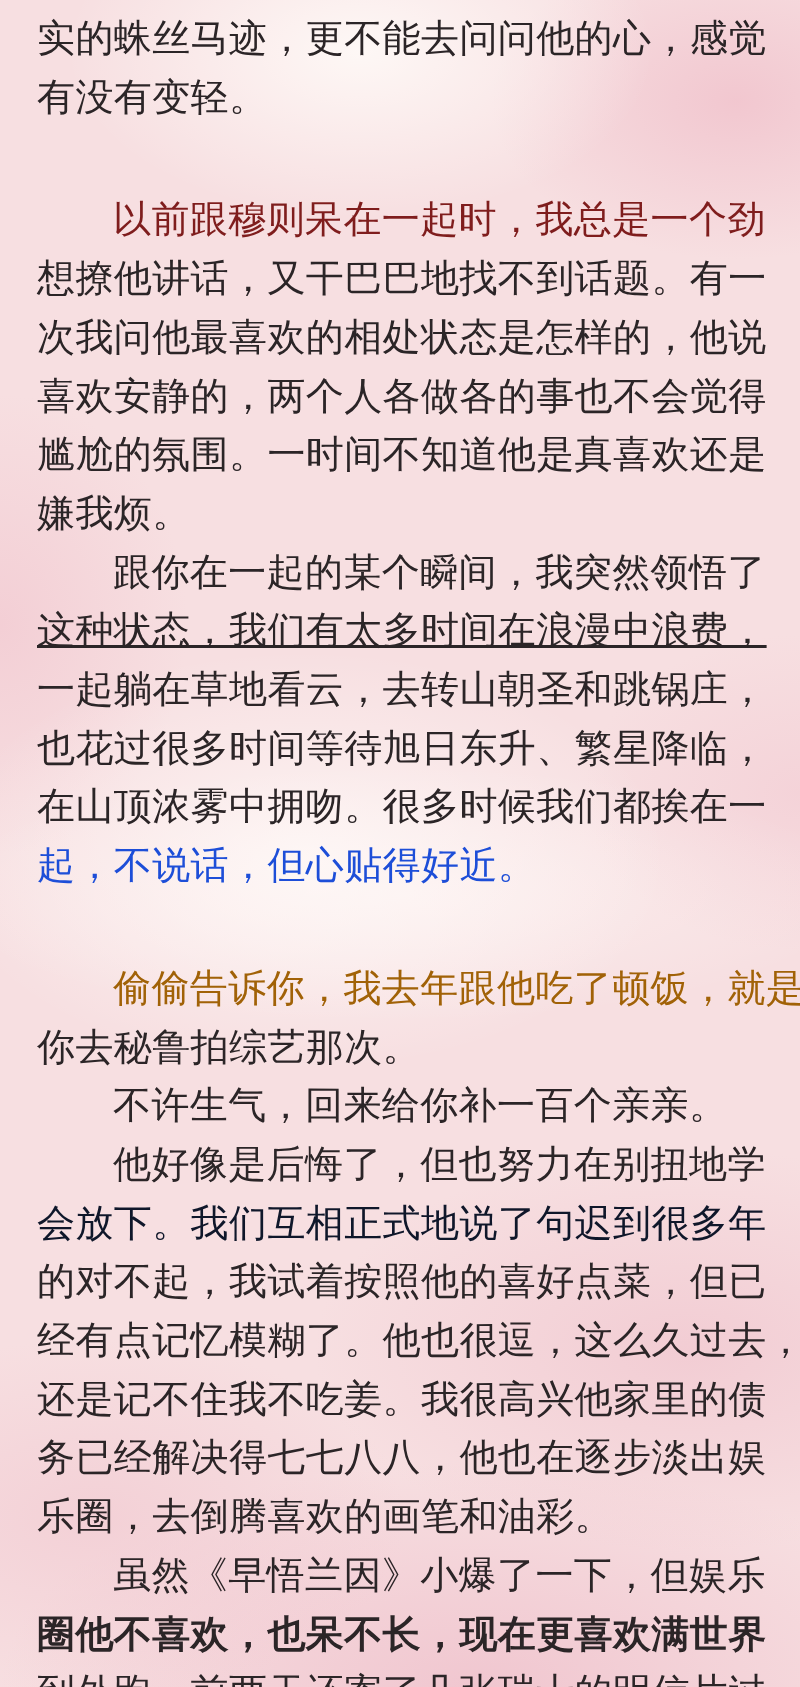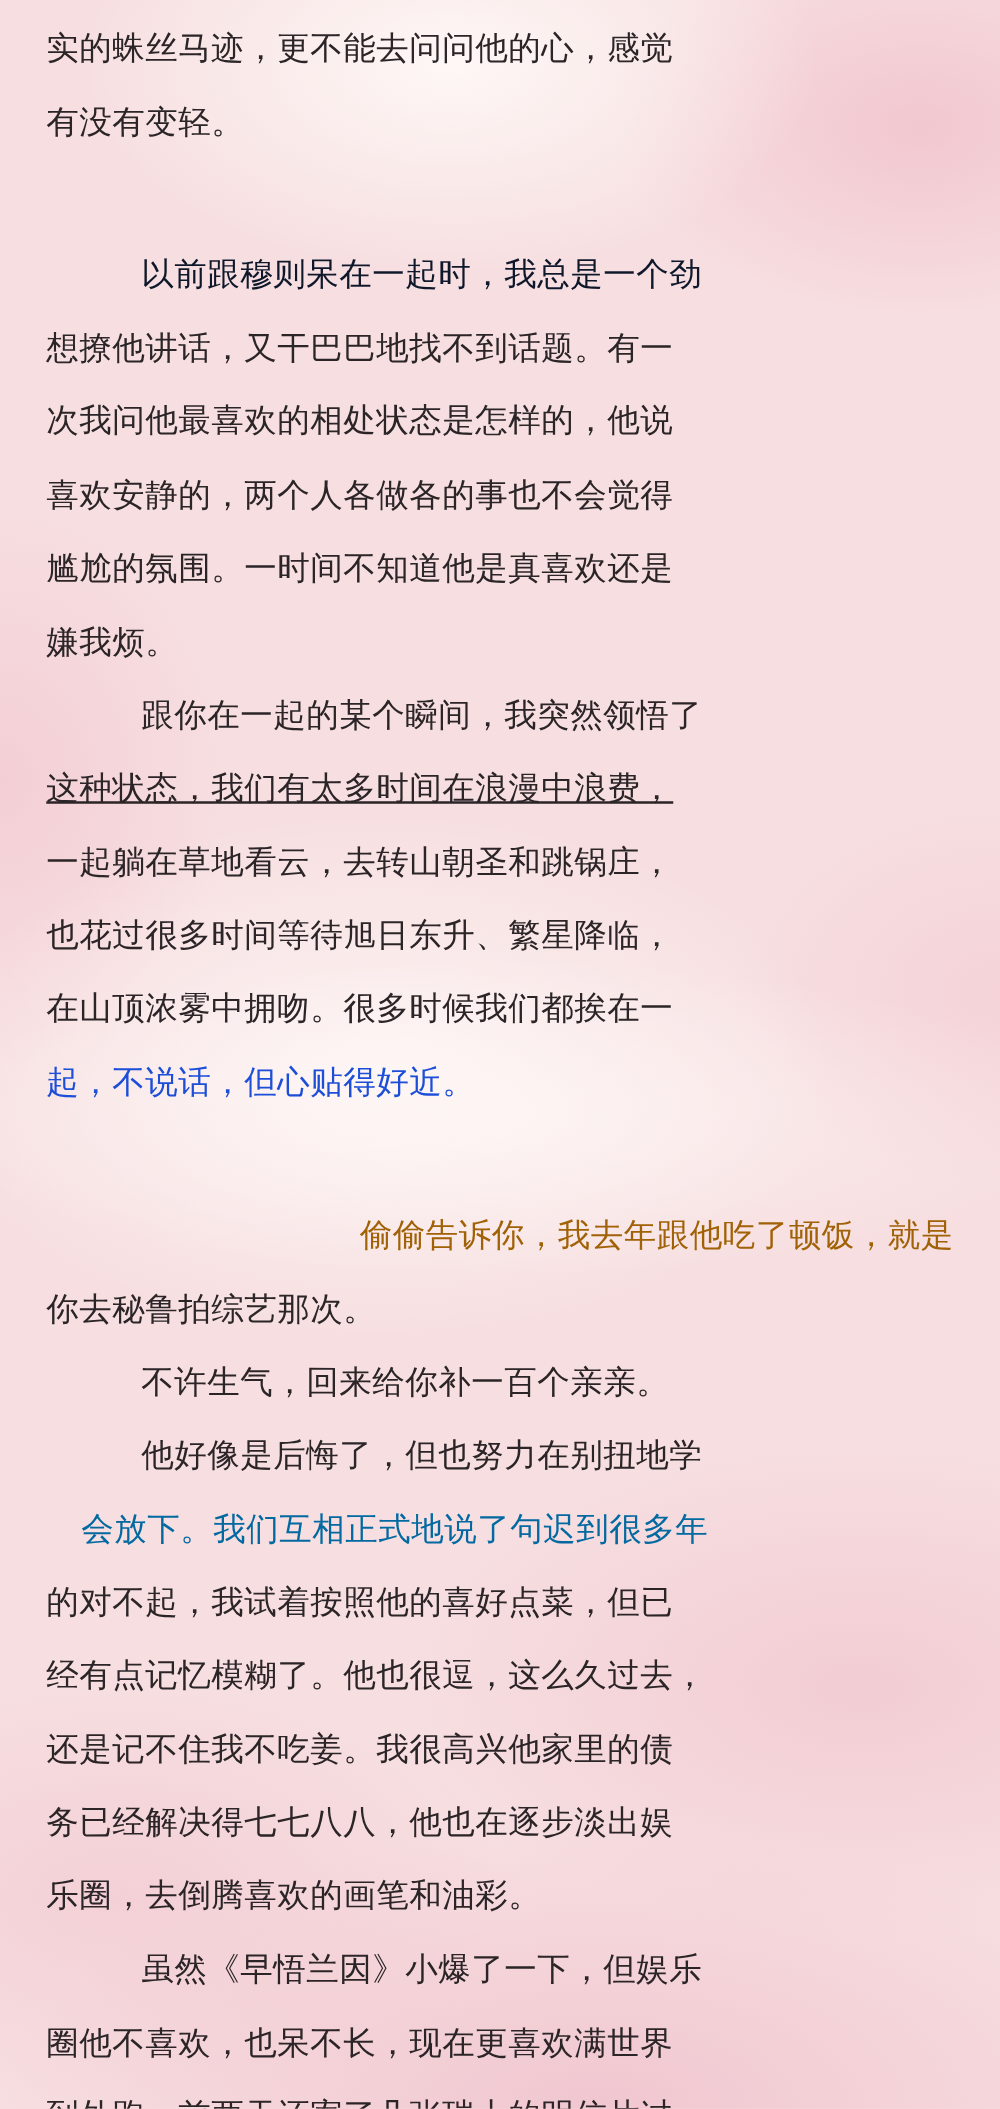--- a/index.html
+++ b/index.html
@@ -15,55 +15,55 @@
       radial-gradient(ellipse 260px 320px at 0% 37%,  rgba(240,193,203,.55), rgba(240,193,203,0) 72%),
       radial-gradient(ellipse 300px 220px at 100% 47%,rgba(241,196,206,.45), rgba(241,196,206,0) 72%),
       radial-gradient(ellipse 520px 280px at 86% 80%, rgba(237,186,198,.50), rgba(237,186,198,0) 72%),
       radial-gradient(ellipse 430px 250px at 12% 90%, rgba(240,196,205,.55), rgba(240,196,205,0) 72%),
       radial-gradient(ellipse 640px 300px at 60% 100%,rgba(236,182,196,.60), rgba(236,182,196,0) 75%);
   }
   .page{width:800px;height:1687px;position:relative;overflow:hidden;}
   .textbody{position:absolute;left:37px;top:9px;width:726px;}
   p.line{
     margin:0;padding:0;
-    font-size:26px;line-height:58.7px;
+    font-size:38px;line-height:58.7px;
     letter-spacing:0.4px;
     white-space:nowrap;
     color:#2b2527;
     font-weight:400;
   }
   p.line.indent{padding-left:76px;}
   p.line.gap{margin-top:64px;}
 </style>
 </head>
 <body>
 
 <div class="page">
   <div class="textbody" id="textbody">
       <p class="line" style="color: rgb(43, 37, 39);">实的蛛丝马迹，更不能去问问他的心，感觉</p>
       <p class="line" style="color: rgb(43, 37, 39);">有没有变轻。</p>
-      <p class="line indent gap" style="color: #0f172a;">以前跟穆则呆在一起时，我总是一个劲</p>
+      <p class="line indent gap" style="color: #7f1d1d;">以前跟穆则呆在一起时，我总是一个劲</p>
       <p class="line" style="color: rgb(43, 37, 39);">想撩他讲话，又干巴巴地找不到话题。有一</p>
       <p class="line" style="color: rgb(43, 37, 39); font-family: Liberation Serif, serif;">次我问他最喜欢的相处状态是怎样的，他说</p>
       <p class="line" style="color: rgb(43, 37, 39);">喜欢安静的，两个人各做各的事也不会觉得</p>
       <p class="line" style="color: rgb(43, 37, 39);">尴尬的氛围。一时间不知道他是真喜欢还是</p>
       <p class="line" style="color: rgb(43, 37, 39);">嫌我烦。</p>
       <p class="line indent" style="color: rgb(43, 37, 39);">跟你在一起的某个瞬间，我突然领悟了</p>
       <p class="line" style="color: rgb(43, 37, 39); text-decoration: underline;">这种状态，我们有太多时间在浪漫中浪费，</p>
       <p class="line" style="color: rgb(43, 37, 39);">一起躺在草地看云，去转山朝圣和跳锅庄，</p>
       <p class="line" style="color: rgb(43, 37, 39);">也花过很多时间等待旭日东升、繁星降临，</p>
       <p class="line" style="color: rgb(43, 37, 39);">在山顶浓雾中拥吻。很多时候我们都挨在一</p>
       <p class="line" style="color: #1d4ed8;">起，不说话，但心贴得好近。</p>
       <p class="line indent gap" style="color: #a16207; text-align: right;">偷偷告诉你，我去年跟他吃了顿饭，就是</p>
       <p class="line" style="color: rgb(43, 37, 39);">你去秘鲁拍综艺那次。</p>
       <p class="line indent" style="color: rgb(43, 37, 39);">不许生气，回来给你补一百个亲亲。</p>
       <p class="line indent" style="color: rgb(43, 37, 39);">他好像是后悔了，但也努力在别扭地学</p>
-      <p class="line" style="color: #0369a1; margin-left: 28px;">会放下。我们互相正式地说了句迟到很多年</p>
+      <p class="line" style="color: #0f172a;">会放下。我们互相正式地说了句迟到很多年</p>
       <p class="line" style="color: rgb(43, 37, 39);">的对不起，我试着按照他的喜好点菜，但已</p>
       <p class="line" style="color: rgb(43, 37, 39);">经有点记忆模糊了。他也很逗，这么久过去，</p>
       <p class="line" style="color: rgb(43, 37, 39);">还是记不住我不吃姜。我很高兴他家里的债</p>
       <p class="line" style="color: rgb(43, 37, 39);">务已经解决得七七八八，他也在逐步淡出娱</p>
       <p class="line" style="color: rgb(43, 37, 39);">乐圈，去倒腾喜欢的画笔和油彩。</p>
       <p class="line indent" style="color: rgb(43, 37, 39);">虽然《早悟兰因》小爆了一下，但娱乐</p>
-      <p class="line" style="color: rgb(43, 37, 39);">圈他不喜欢，也呆不长，现在更喜欢满世界</p>
+      <p class="line" style="color: rgb(43, 37, 39); font-weight: bold;">圈他不喜欢，也呆不长，现在更喜欢满世界</p>
       <p class="line" style="color: rgb(43, 37, 39);">到外跑，前两天还寄了几张瑞士的明信片过</p>
     </div>
 </div>
 
 </body></html>

